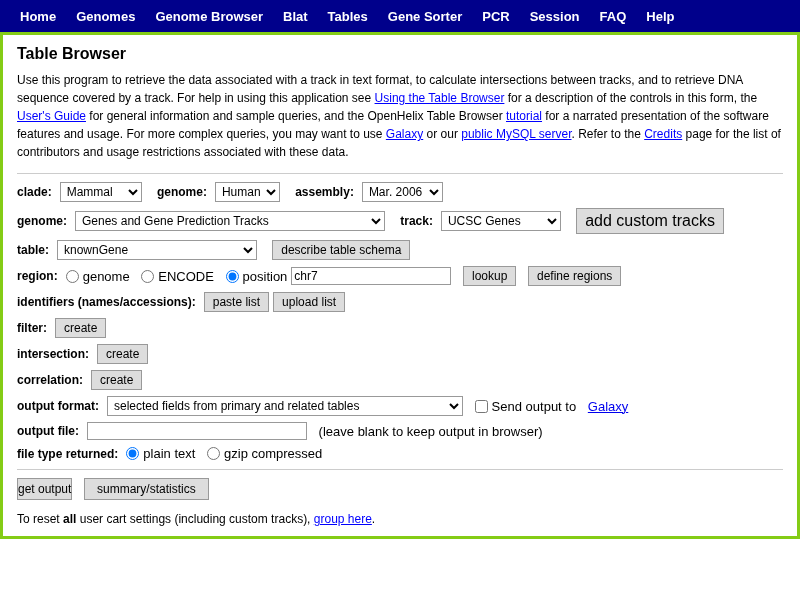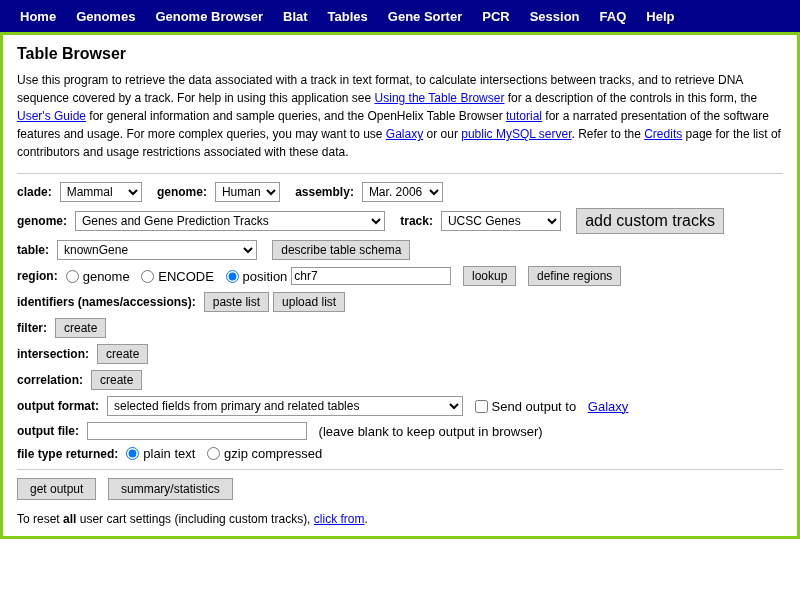--- a/index.html
+++ b/index.html
@@ -243,21 +243,21 @@
     <input type="radio" name="filetype" checked="" style="">
     <span>plain text</span>
     &nbsp;
     <input type="radio" name="filetype" style="">
     <span>gzip compressed</span>
   </div>
 
   <hr>
 
   <div class="form-row">
-    <button style="padding:3px 12px;">get output</button>
+    <button style="padding:3px 0;">get output</button>
     &nbsp;
     <button style="padding:3px 12px;">summary/statistics</button>
   </div>
 
   <div id="reset-text">
-    To reset <strong>all</strong> user cart settings (including custom tracks), <a href="#">click from</a>.
+    To reset <strong>all</strong> user cart settings (including custom tracks), <a href="#">group here</a>.
   </div>
 </div>
 
 </body></html>

